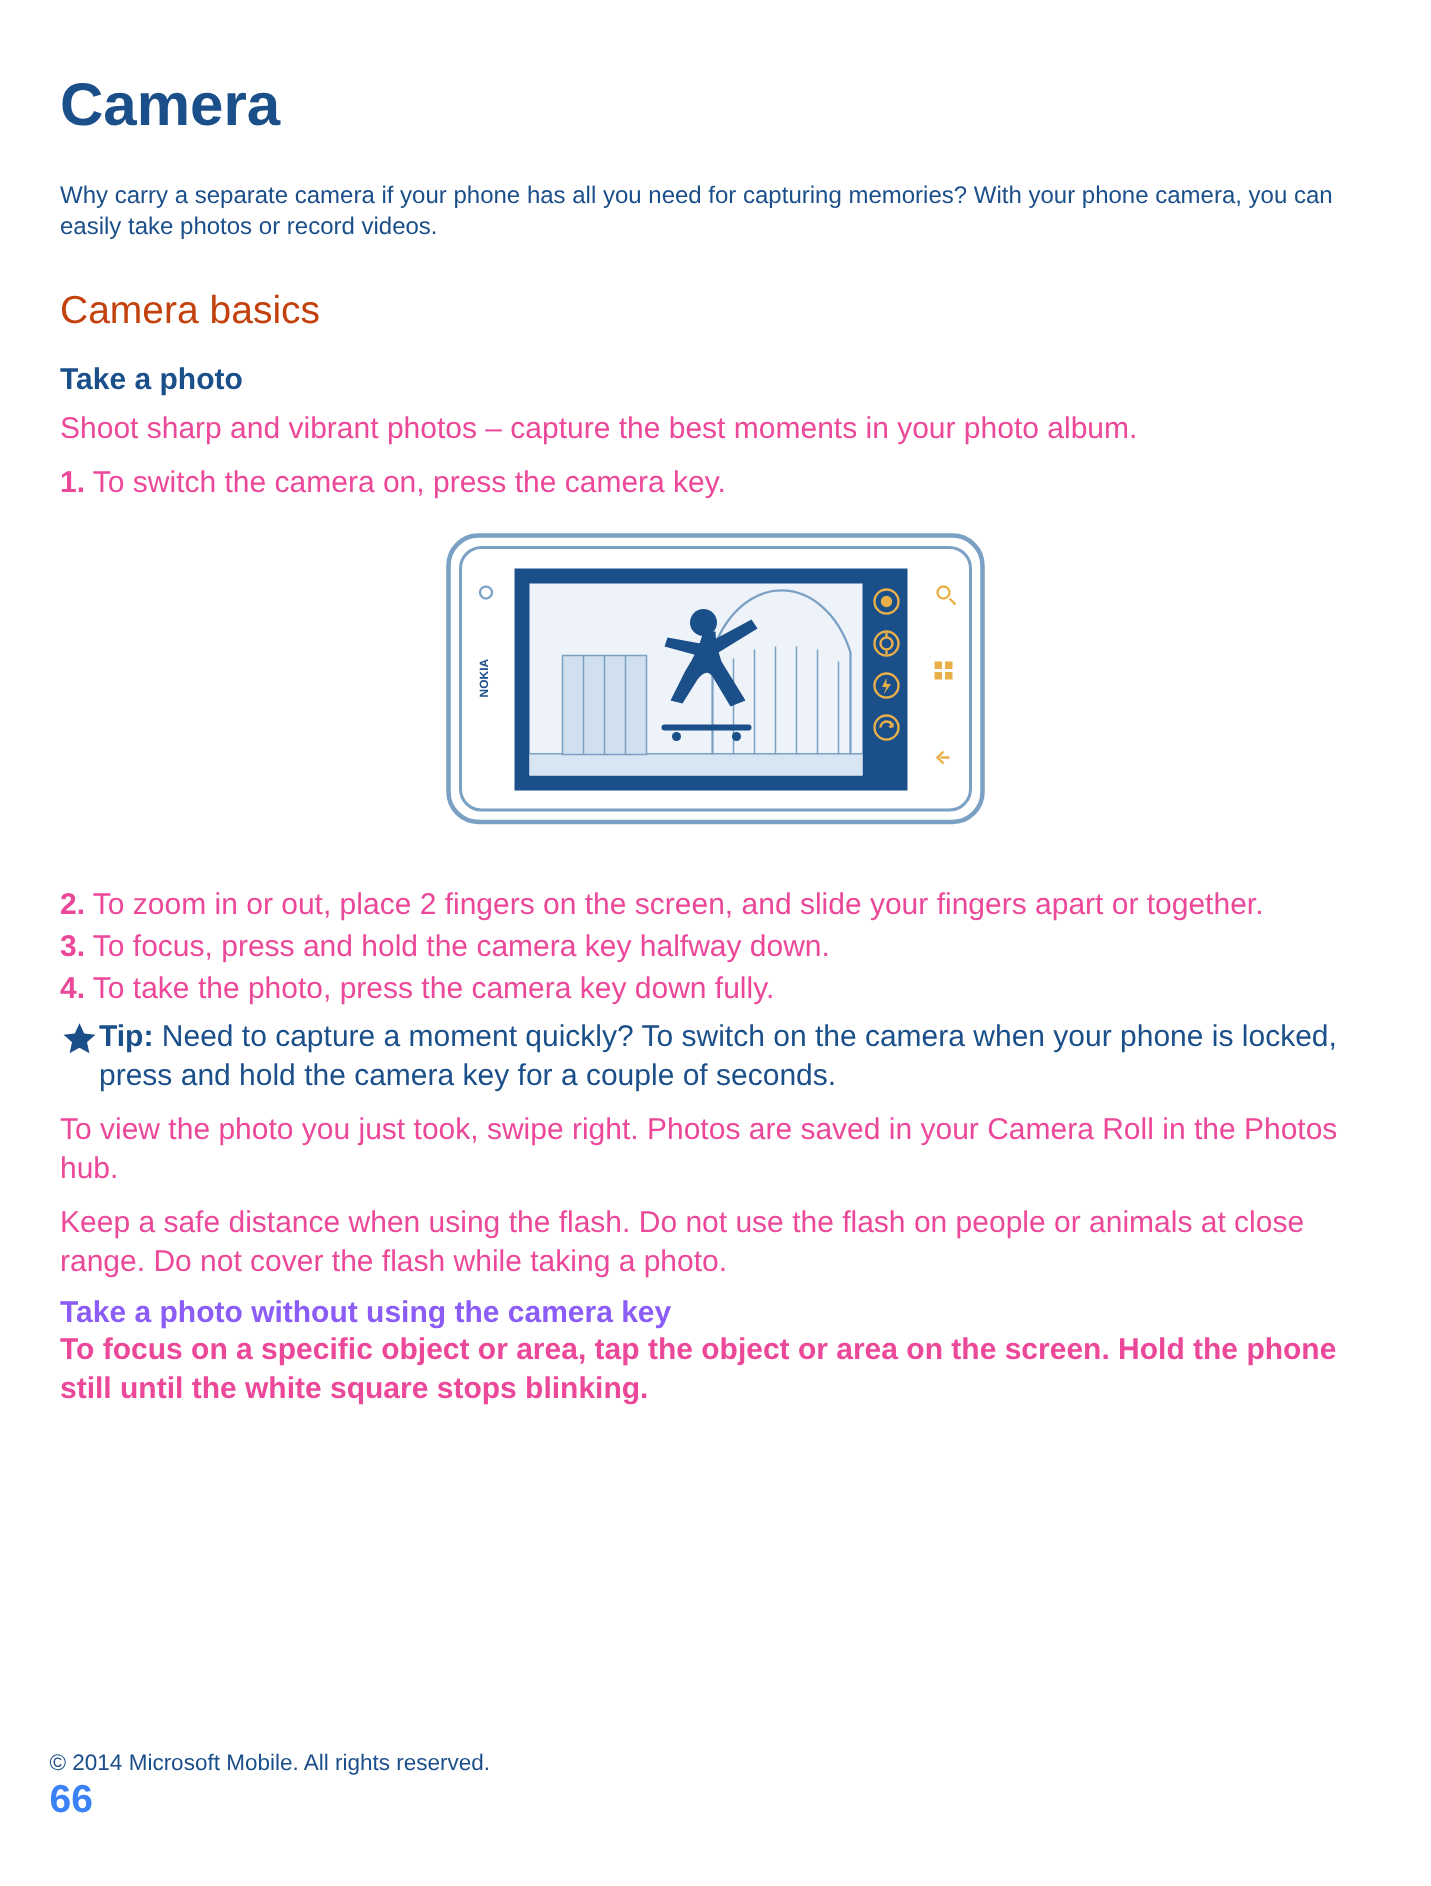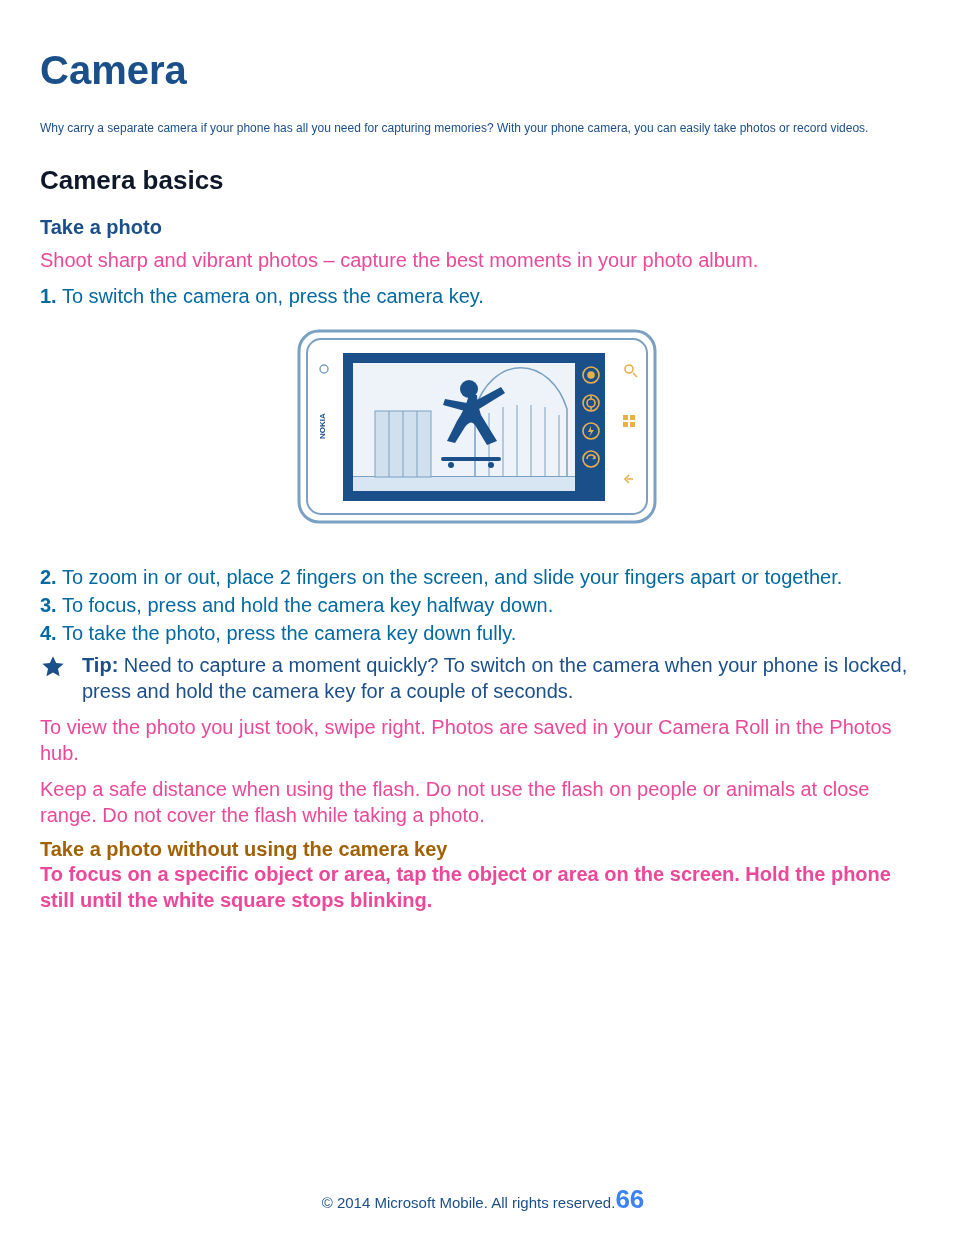--- a/index.html
+++ b/index.html
@@ -19,88 +19,88 @@
     padding: 48px 40px 0 40px;
   }
   h1.title {
     margin: 0 0 28px 0;
     font-size: 40px;
     font-weight: 700;
     color: #1b4f8a;
   }
   p.intro {
     margin: 0 0 28px 0;
-    font-size: 12px;
+    font-size: 16px;
     line-height: 1.3;
     color: #1b4f8a;
   }
   h2.section {
     margin: 0 0 20px 0;
     font-size: 26px;
-    font-weight: 700;
-    color: #0f172a;
+    font-weight: 400;
+    color: #c2410c;
   }
   h3.subhead {
     margin: 0 0 8px 0;
     font-size: 20px;
     font-weight: 700;
     color: #1b4f8a;
   }
   p.body {
     margin: 0 0 10px 0;
     font-size: 20px;
     line-height: 1.3;
     color: #ec4899;
   }
   p.step {
     margin: 0 0 2px 0;
     font-size: 20px;
     line-height: 1.3;
-    color: #0369a1;
+    color: #ec4899;
   }
   .step .num {
     font-weight: 700;
   }
   .figure-wrap {
     display: flex;
     justify-content: center;
     margin: 20px 0 40px 0;
   }
   .tip-row {
     display: flex;
     align-items: flex-start;
-    gap: 16px;
     margin: 6px 0 10px 0;
   }
   .tip-star {
     flex: 0 0 auto;
     margin-top: 2px;
   }
   .tip-text {
     font-size: 20px;
     line-height: 1.3;
     color: #1b4f8a;
   }
   .tip-text .tip-label {
     font-weight: 700;
   }
   h3.inline-head {
     margin: 0;
     font-size: 20px;
     font-weight: 700;
-    color: #a16207;
+    color: #8b5cf6;
   }
   .footer {
     position: absolute;
     bottom: 42px;
-    left: 52px;
+    left: 33px;
     right: 40px;
     display: flex;
     justify-content: center;
     align-items: baseline;
+    flex-direction: column;
   }
   .copyright {
     font-size: 15px;
     color: #1b4f8a;
   }
   .pagenum {
     font-size: 26px;
     font-weight: 700;
     color: #3b82f6;
   }

